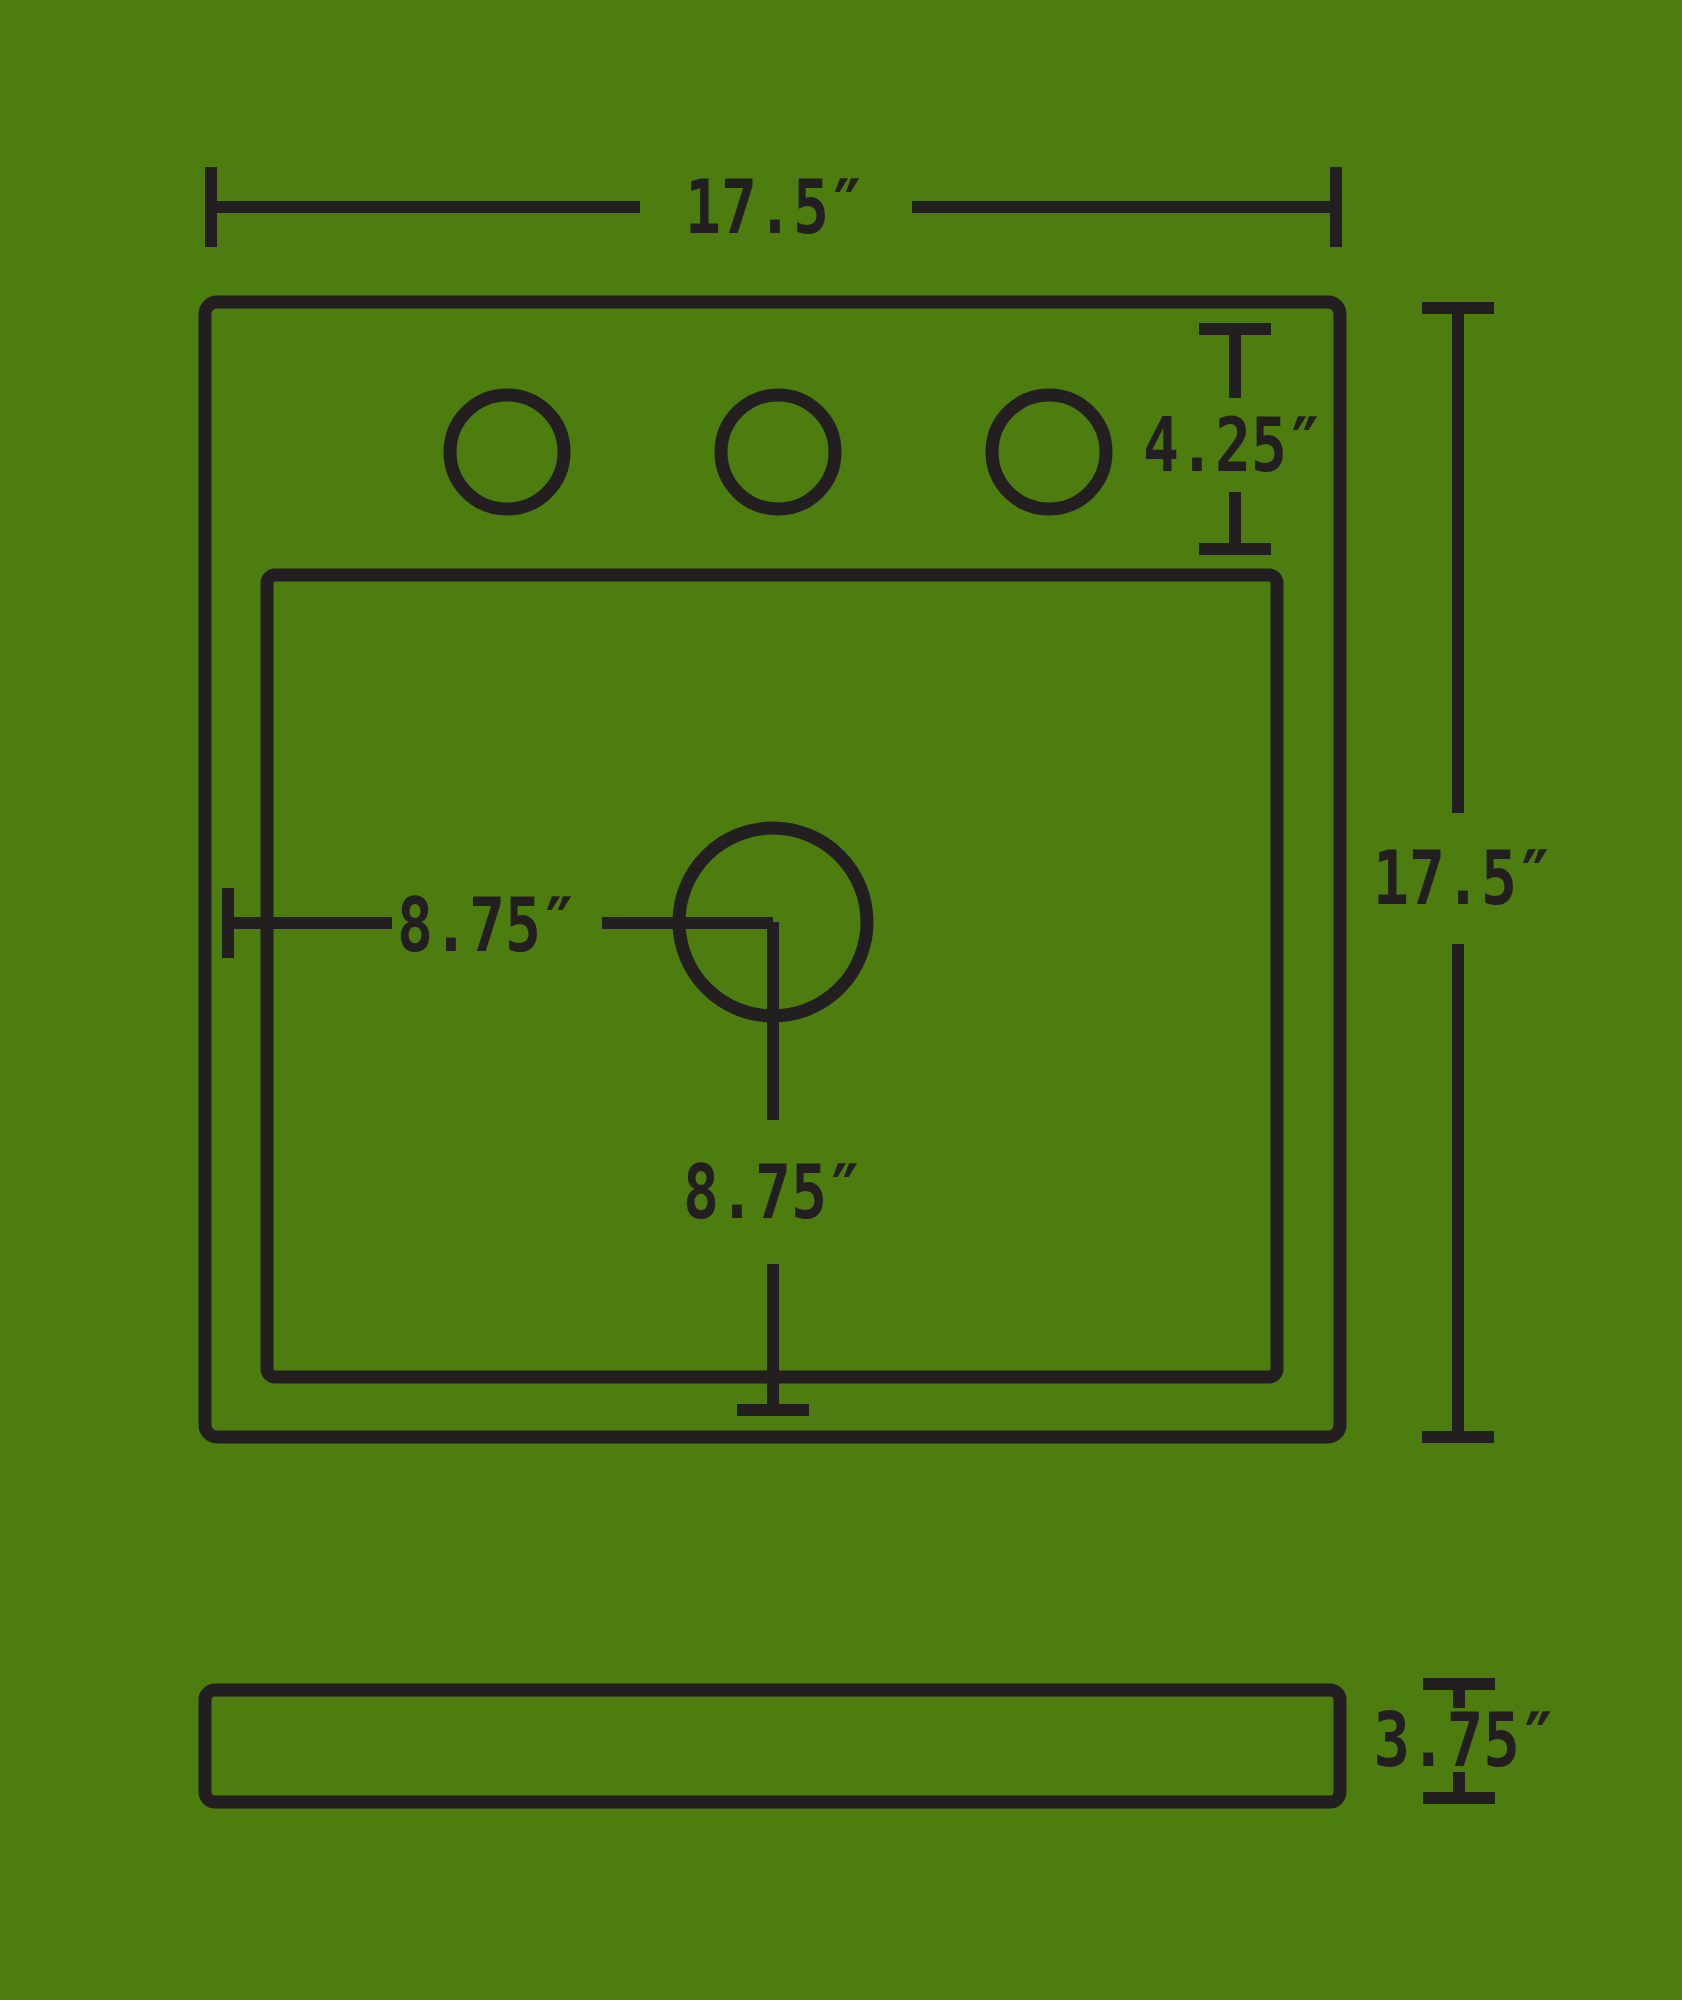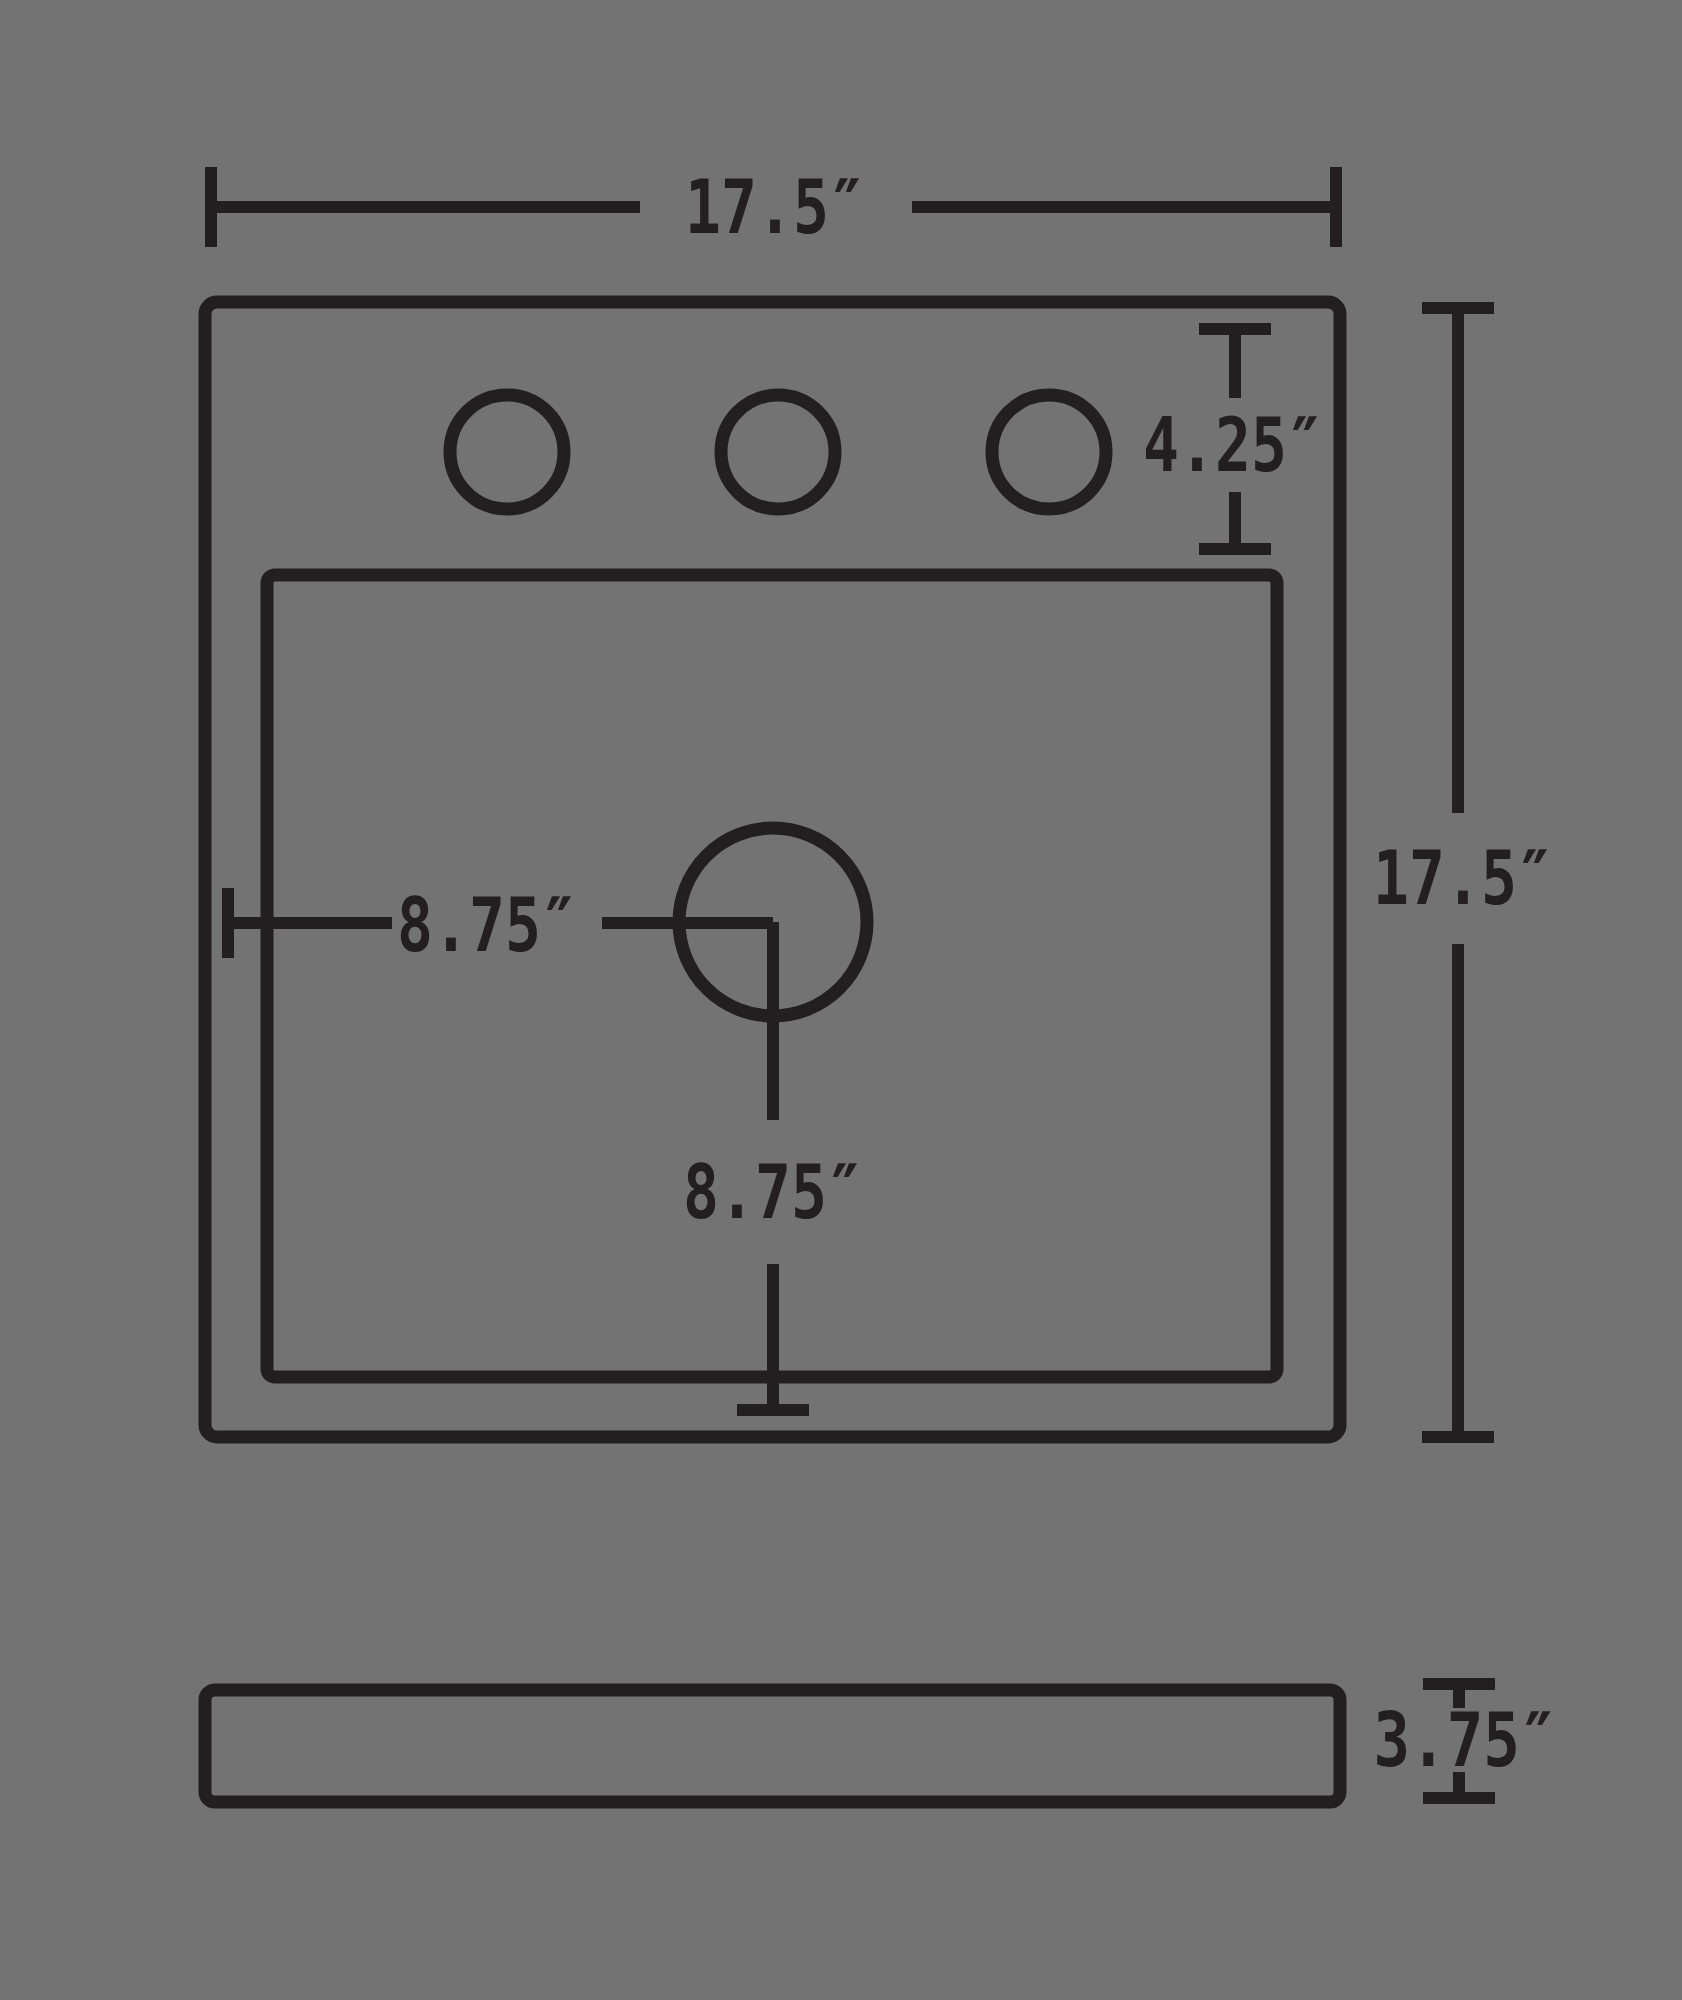--- a/index.html
+++ b/index.html
@@ -4,21 +4,21 @@
 <style>
   html, body {
     margin: 0;
     padding: 0;
     background: #ffffff;
   }
   .stage {
     position: relative;
     width: 1682px;
     height: 2000px;
-    background: #737373;
+    background: #4d7c0f;
     overflow: hidden;
     text-align: center;
   }
   svg.drawing {
     display: block;
     width: 1682px;
     height: 2000px;
   }
   .ink-line {
     stroke: #231f20;

